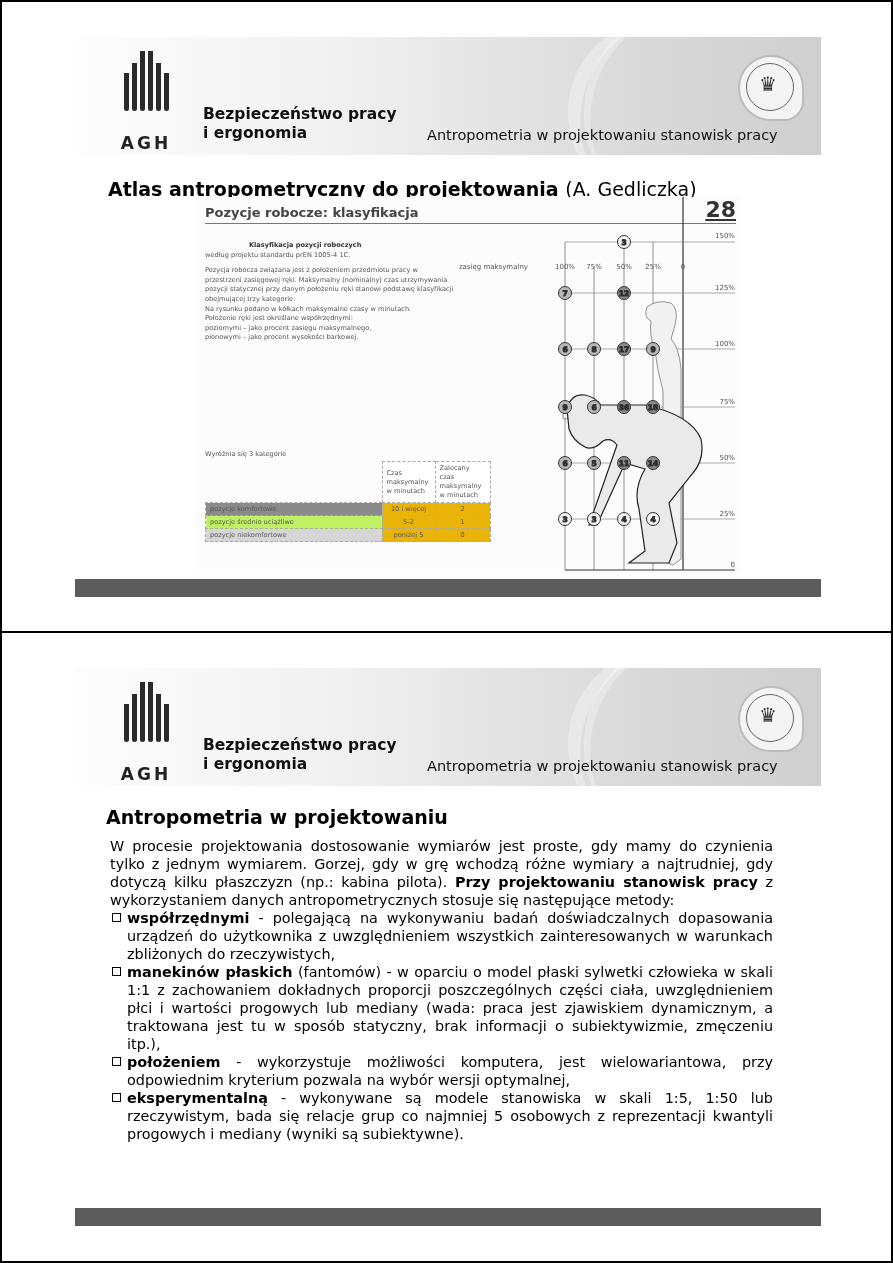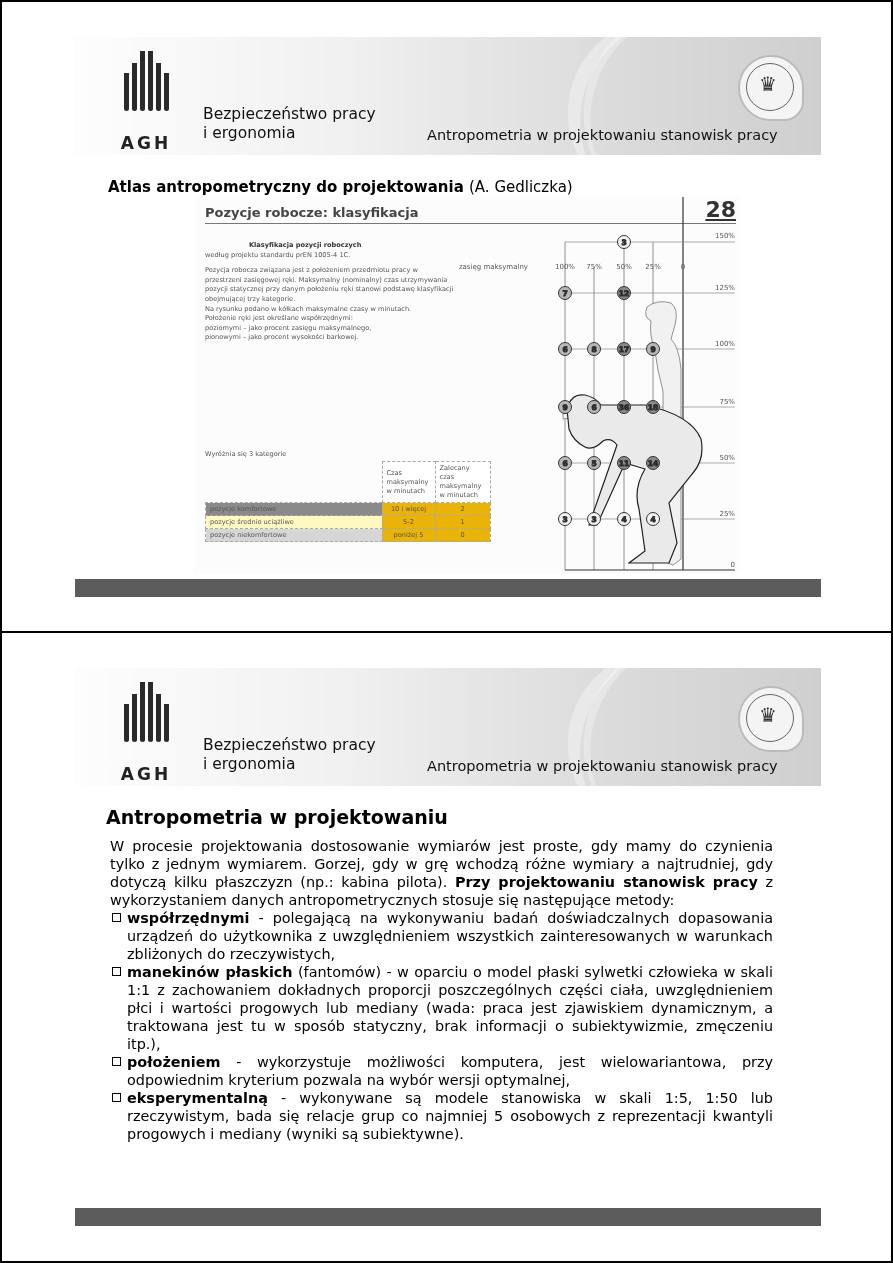--- a/index.html
+++ b/index.html
@@ -12,47 +12,47 @@
   .banner { position: absolute; left: 73px; width: 746px; height: 118px;
             background: linear-gradient(90deg, #fdfdfd 0%, #f1f1f1 35%, #dcdcdc 70%, #cfcfcf 100%); overflow: hidden; }
   .banner .swoosh { position: absolute; right: 40px; top: -20px; width: 200px; height: 200px;
             border-left: 14px solid rgba(255,255,255,0.35); border-radius: 50%; transform: rotate(20deg); }
   .banner .swoosh2 { position: absolute; right: 10px; top: -30px; width: 220px; height: 220px;
             border-left: 8px solid rgba(255,255,255,0.3); border-radius: 50%; transform: rotate(25deg); }
   .agh-logo { position: absolute; left: 45px; top: 14px; width: 52px; height: 90px; }
   .agh-bars { display: flex; gap: 3px; justify-content: center; height: 60px; align-items: flex-end; }
   .agh-bars span { display: block; width: 5px; background: #2a2a2a; border-radius: 0 0 3px 3px; }
   .agh-text { text-align: center; font-weight: bold; font-size: 17px; letter-spacing: 3px; margin-top: 22px; color: #222; }
-  .course { position: absolute; left: 128px; top: 68px; font-weight: normal; font-size: 15.5px; line-height: 19px; color: #111; }
+  .course { position: absolute; left: 128px; top: 68px; font-weight: bold; font-size: 15.5px; line-height: 19px; color: #111; }
   .subtitle-right { position: absolute; left: 352px; top: 90px; font-size: 14.5px; color: #111; }
   .emblem { position: absolute; left: 663px; top: 18px; width: 62px; height: 62px;
             border-radius: 50% 50% 30% 50%; background: #f4f4f4; border: 2px solid #bbb; }
   .emblem .ring { position: absolute; left: 6px; top: 6px; width: 46px; height: 46px; border-radius: 50%; border: 1px solid #666; }
   .emblem .eagle { position: absolute; left: 19px; top: 15px; font-size: 20px; color: #333; }
 
   .sepbar { position: absolute; left: 73px; width: 746px; height: 18px; background: #5c5c5c; }
 
   
-  .slide1-title { position: absolute; left: 106px; top: 176px; font-size: 15px; font-weight: bold; }
+  .slide1-title { position: absolute; left: 106px; top: 176px; font-size: 19px; font-weight: bold; }
   .slide1-title .author { font-weight: normal; }
   .atlas { position: absolute; left: 193px; top: 195px; width: 545px; height: 377px; background: #fcfcfc; }
   .atlas-head { position: absolute; left: 10px; top: 8px; font-size: 13px; font-weight: bold; color: #444; }
   .atlas-num { position: absolute; right: 4px; top: 0; font-size: 22px; font-weight: bold; color: #333; text-decoration: underline; }
   .atlas-rule { position: absolute; left: 10px; right: 4px; top: 26px; height: 1px; background: #777; }
   .atlas-intro { position: absolute; left: 10px; top: 44px; width: 250px; font-size: 6.6px; line-height: 9.6px; color: #555; }
   .atlas-intro b { color: #333; padding-left: 44px; }
   .atlas-intro p { margin: 0 0 6px 0; }
   .cat-label { position: absolute; left: 10px; top: 253px; font-size: 6.6px; color: #555; }
   .cat-table { position: absolute; left: 10px; top: 264px; border-collapse: collapse; font-size: 6.6px; color: #555; }
   .cat-table td, .cat-table th { border: 1px dashed #aaa; padding: 2px 4px; font-weight: normal; }
   .cat-table th { text-align: left; line-height: 9px; background: #fff; }
   .cat-table th.blank { border: none; width: 168px; background: transparent; }
   .cat-table td.val { text-align: center; background: #eab308; }
   .cat-table tr.r0 td.name { background: #8a8a8a; }
-  .cat-table tr.r1 td.name { background: #fef9c3; }
+  .cat-table tr.r1 td.name { background: #bef264; }
   .cat-table tr.r2 td.name { background: #d6d6d6; }
   .diagram { position: absolute; left: 0; top: 0; }
 
   
   .slide2-title { position: absolute; left: 106px; top: 806px; font-size: 19px; font-weight: bold; }
   .body-text { position: absolute; left: 110px; top: 837px; width: 663px; font-size: 14.4px; line-height: 18px; text-align: justify; }
   .body-text p { margin: 0; }
   .methods { list-style: none; margin: 0; padding: 0; }
   .methods li { position: relative; padding-left: 17px; text-align: justify; }
   .methods .box { position: absolute; left: 2px; top: 4px; width: 9px; height: 9px; border: 1.5px solid #000; box-sizing: border-box; }

